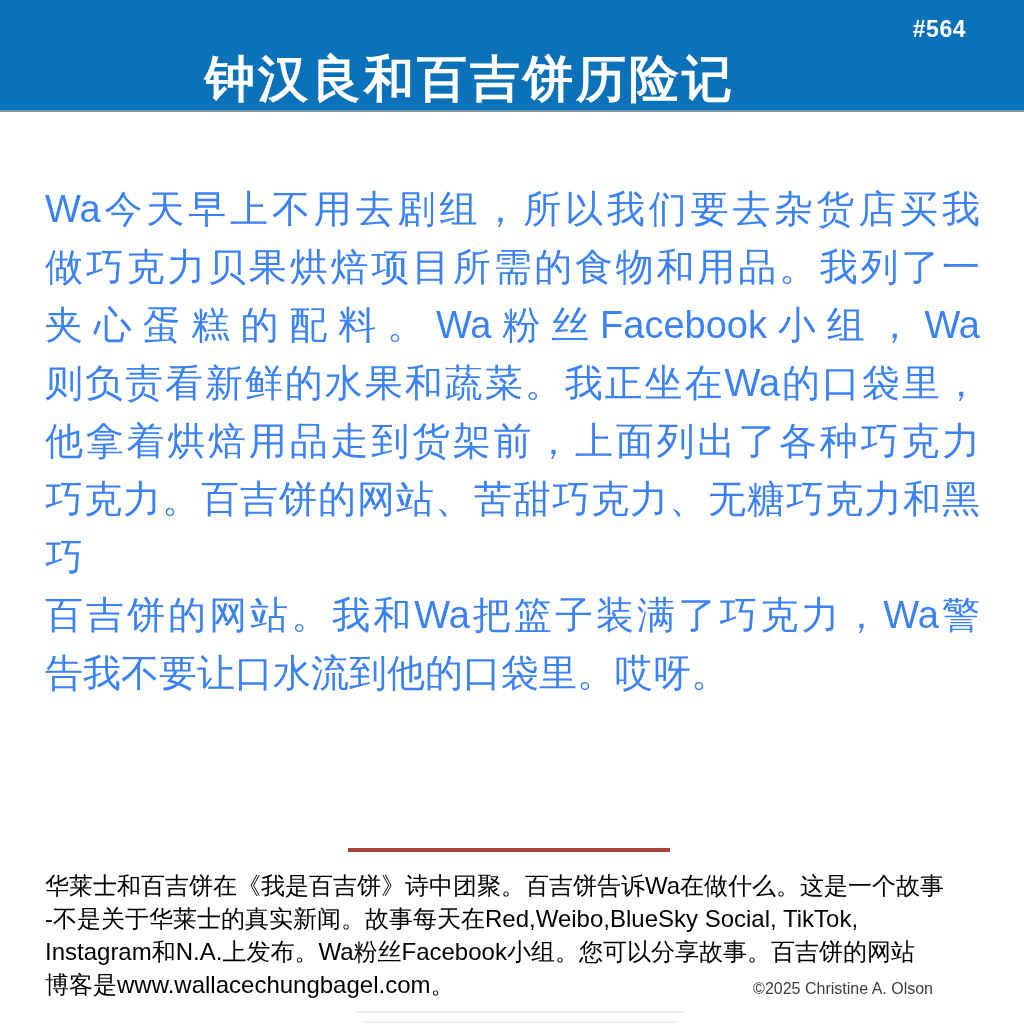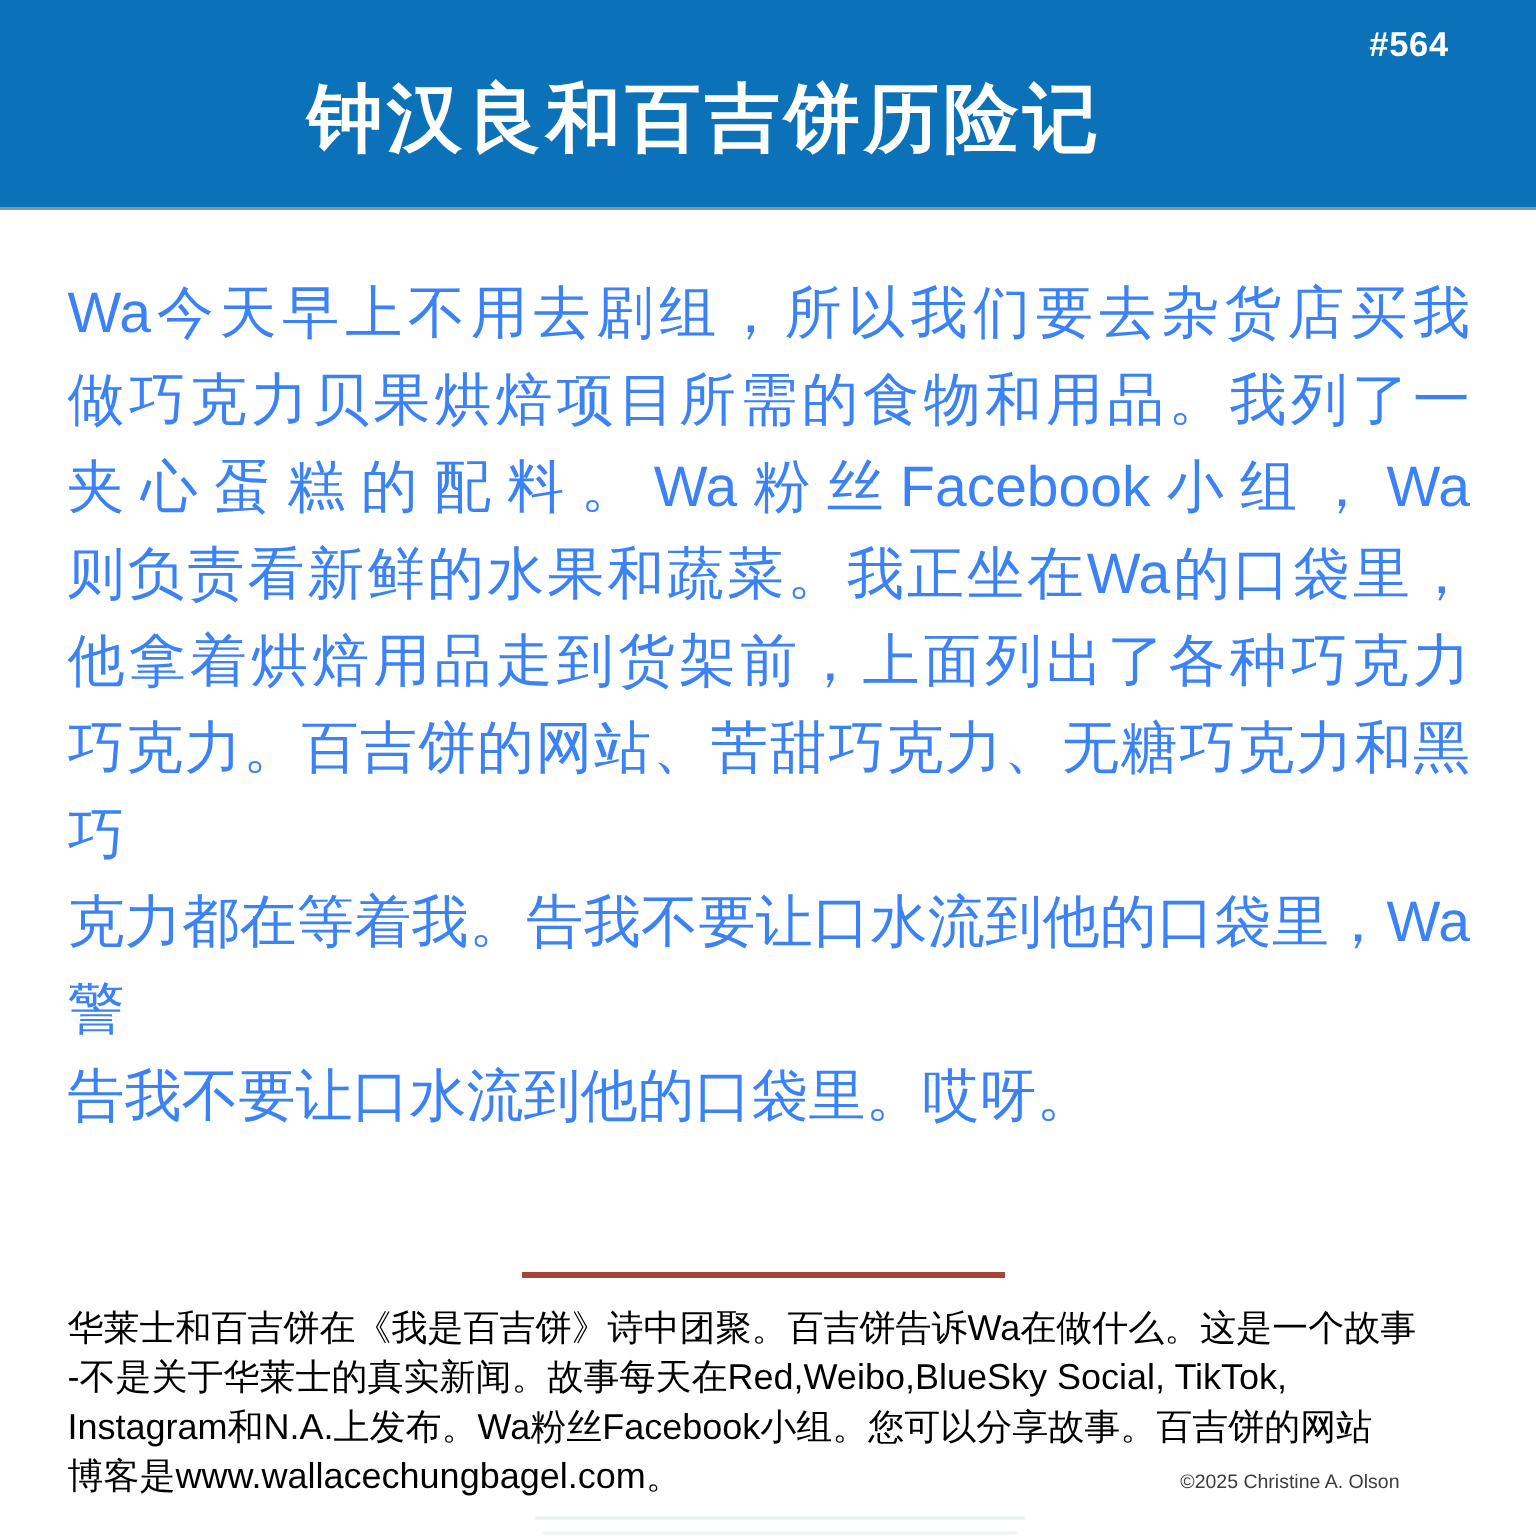--- a/index.html
+++ b/index.html
@@ -10,21 +10,21 @@
     background: #ffffff;
     overflow: hidden;
     font-family: "Liberation Sans", "DejaVu Sans", sans-serif;
   }
 
   
   .header {
     position: absolute;
     top: 0; left: 0;
     width: 100%;
-    height: 140px;
+    height: 112px;
     background: #0b72b9;
     border-bottom: 2px solid #7e98a6;
     box-sizing: border-box;
   }
   .issue {
     position: absolute;
     top: 16px;
     right: 58px;
     color: #ffffff;
     font-size: 23px;
@@ -86,21 +86,21 @@
     line-height: 33px;
     color: #000000;
     font-weight: 500;
   }
   .footer .fline { white-space: nowrap; }
 
   .copyright {
     position: absolute;
     top: 980px;
     right: 91px;
-    font-size: 13px;
+    font-size: 16px;
     color: #3c3c3c;
     font-weight: 400;
     text-align: right;
   }
 
   
   .bottom-accent {
     position: absolute;
     top: 1011px;
     left: 357px;
@@ -127,21 +127,21 @@
     <h1 class="title">钟汉良和百吉饼历险记</h1>
   </header>
 
   <main class="story">
     <div class="line">Wa今天早上不用去剧组，所以我们要去杂货店买我</div>
     <div class="line">做巧克力贝果烘焙项目所需的食物和用品。我列了一</div>
     <div class="line">夹心蛋糕的配料。Wa粉丝Facebook小组，Wa</div>
     <div class="line">则负责看新鲜的水果和蔬菜。我正坐在Wa的口袋里，</div>
     <div class="line">他拿着烘焙用品走到货架前，上面列出了各种巧克力</div>
     <div class="line">巧克力。百吉饼的网站、苦甜巧克力、无糖巧克力和黑巧</div>
-    <div class="line">克力都在等着我。告我不要让口水流到他的口袋里，Wa警</div>
+    <div class="line">百吉饼的网站。我和Wa把篮子装满了巧克力，Wa警</div>
     <div class="line last">告我不要让口水流到他的口袋里。哎呀。</div>
   </main>
 
   <div class="divider"></div>
 
   <footer class="footer">
     <div class="fline">华莱士和百吉饼在《我是百吉饼》诗中团聚。百吉饼告诉Wa在做什么。这是一个故事</div>
     <div class="fline">-不是关于华莱士的真实新闻。故事每天在Red,Weibo,BlueSky Social, TikTok,</div>
     <div class="fline">Instagram和N.A.上发布。Wa粉丝Facebook小组。您可以分享故事。百吉饼的网站</div>
     <div class="fline">博客是www.wallacechungbagel.com。</div>

